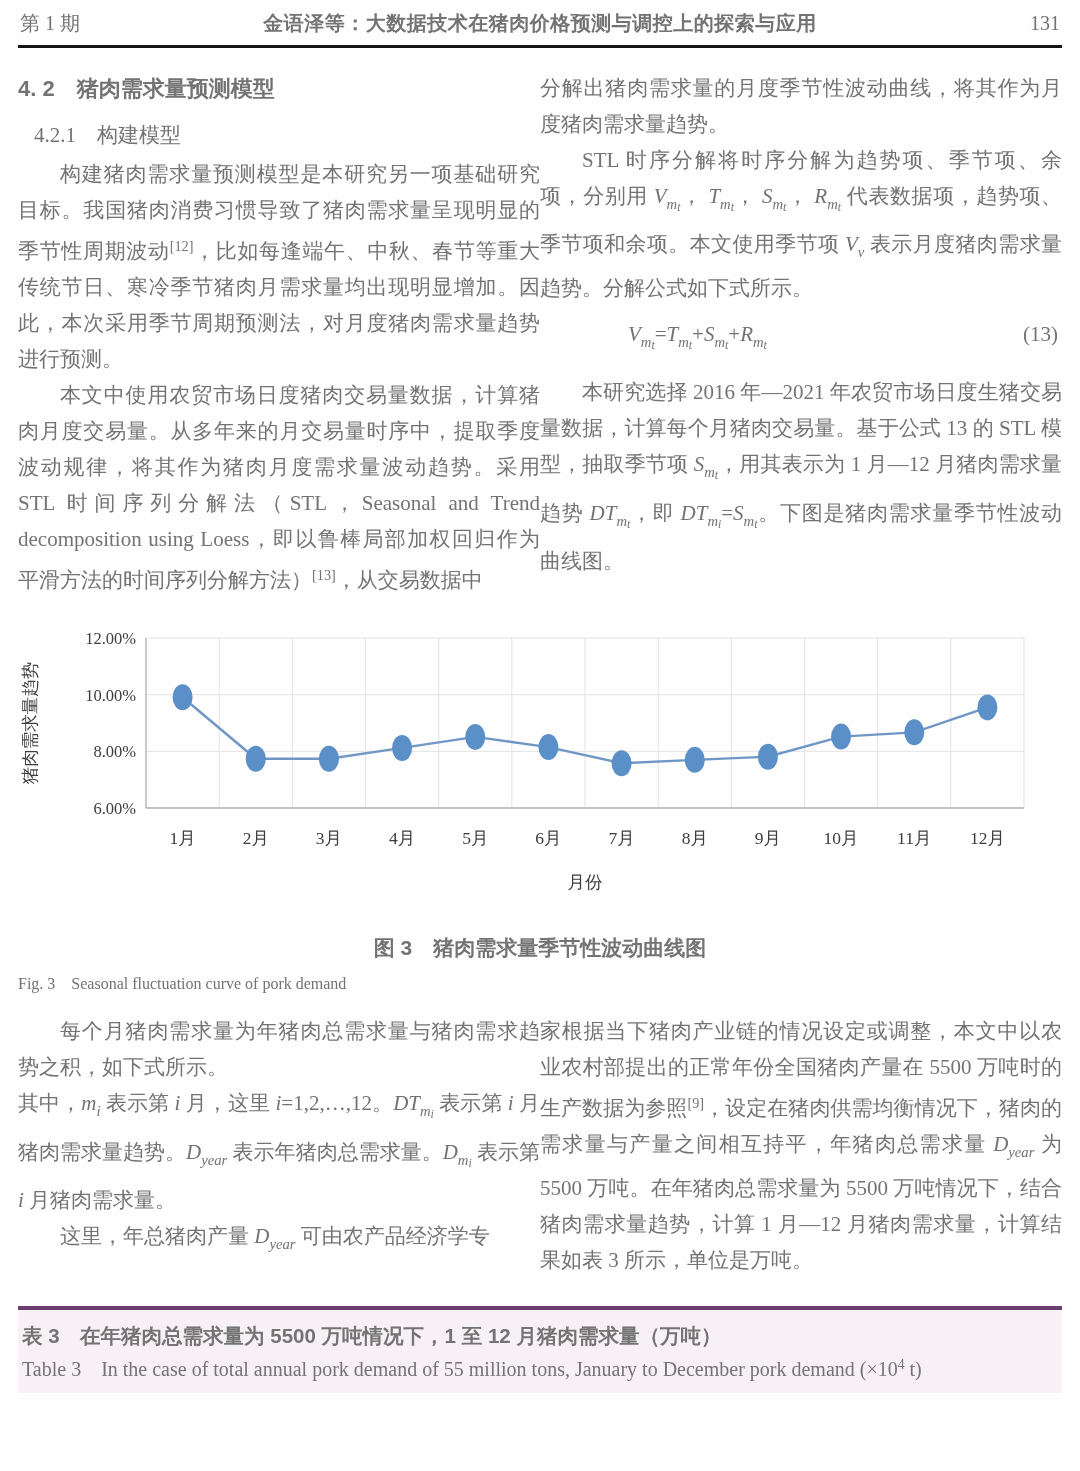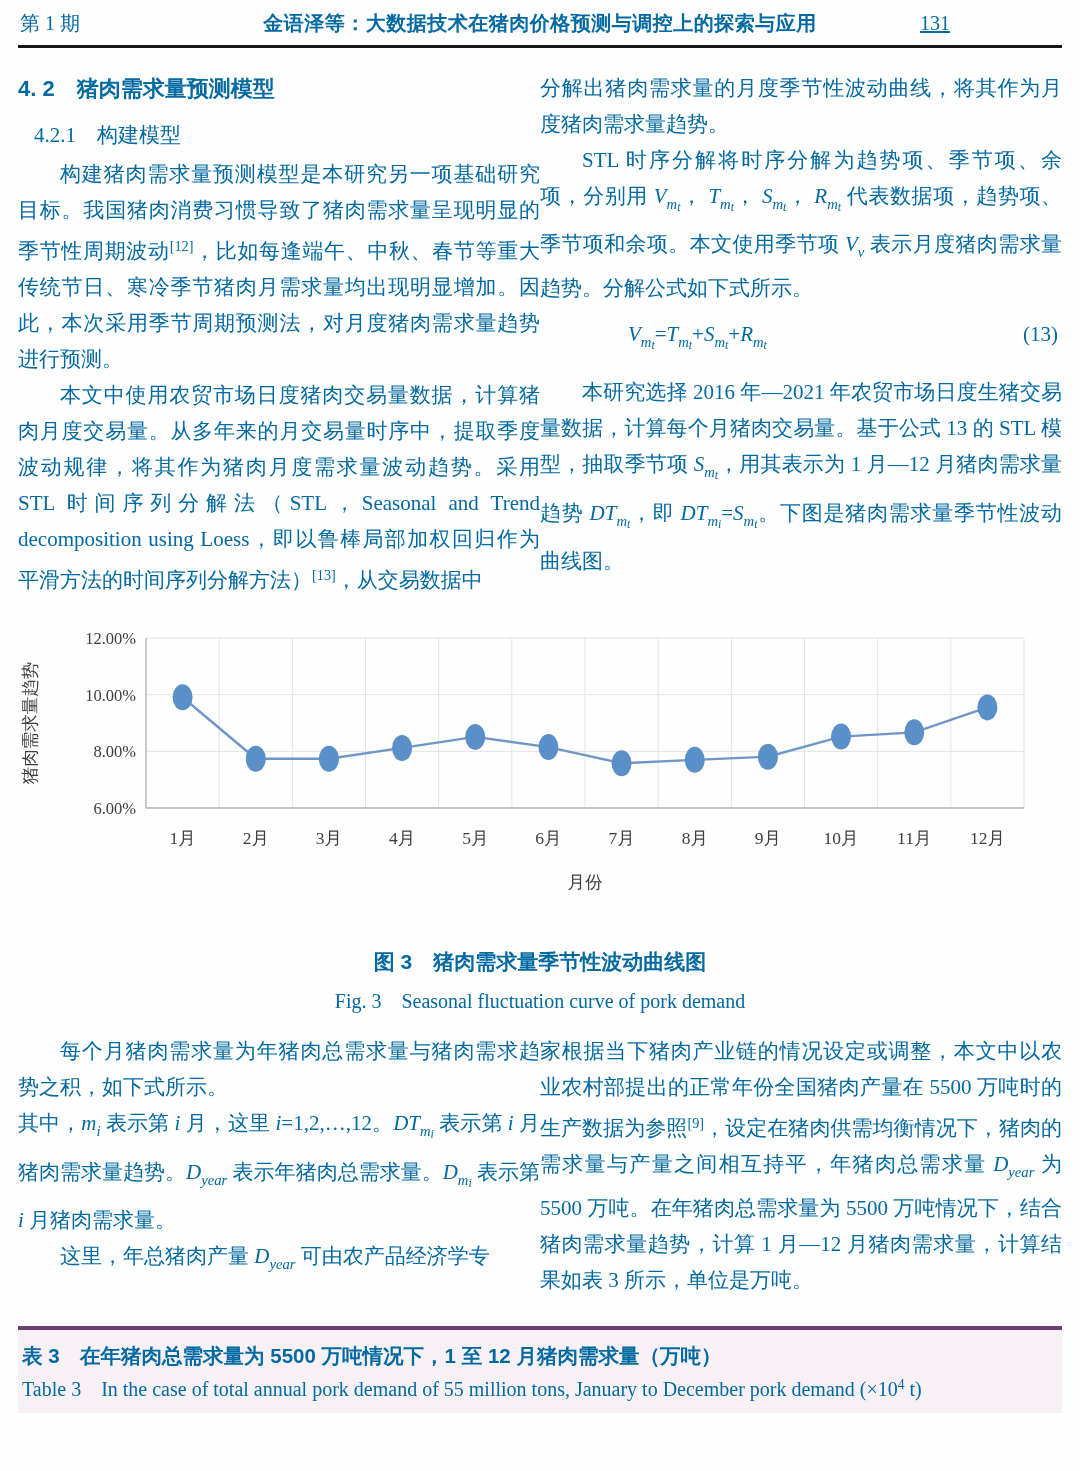--- a/index.html
+++ b/index.html
@@ -1,45 +1,45 @@
 <!DOCTYPE html>
 <html><head>
 <meta charset="utf-8">
 <style>
   html,body{margin:0;padding:0;background:#e8e8e8;}
   .page{
     width:1080px;height:1471px;margin:0 auto;background:#fefefe;
-    font-family:"Liberation Serif","DejaVu Serif",serif;color:#0369a1;
+    font-family:"Liberation Serif","DejaVu Serif",serif;color:#737373;
     box-sizing:border-box;padding:0 18px;overflow:hidden;position:relative;
   }
   
   .pg-header{display:flex;align-items:baseline;font-size:20px;padding:10px 2px 8px;}
   .pg-header .issue{width:140px;}
   .pg-header .running{flex:1;text-align:center;font-family:"Liberation Sans","DejaVu Sans",sans-serif;font-weight:bold;letter-spacing:.5px;}
-  .pg-header .pno{width:140px;text-decoration:underline;}
+  .pg-header .pno{width:140px;text-align:right;}
   .rule-black{border-bottom:3px solid #161616;}
   
   .cols{display:flex;margin-top:22px;}
   .col{flex:1;font-size:21px;line-height:36px;text-align:justify;}
   .h-big{font-size:22px;font-weight:bold;font-family:"Liberation Sans","DejaVu Sans",sans-serif;margin:0 0 8px;line-height:38px;}
   .h-sub{font-size:21px;font-weight:normal;margin:0 16px 2px;line-height:38px;}
   p{margin:0;}
   .indent{text-indent:2em;}
   .formula{display:flex;justify-content:space-between;align-items:baseline;padding:12px 4px 12px 88px;font-size:21px;line-height:32px;}
   
   .sg-n{}
   .sg-i{font-style:italic;}
   .sg-sub{font-style:italic;font-size:.70em;vertical-align:-.38em;}
   .sg-ssub{font-style:italic;font-size:.56em;vertical-align:-.72em;}
   .sg-sup{font-size:.68em;vertical-align:.5em;}
   
   .fig{margin-top:16px;}
   .fig svg{display:block;}
-  .figcap-zh{text-align:center;font-family:"Liberation Sans","DejaVu Sans",sans-serif;font-weight:bold;font-size:21px;margin-top:34px;}
-  .figcap-en{text-align:center;font-size:20px;margin-top:12px;}
+  .figcap-zh{text-align:center;font-family:"Liberation Sans","DejaVu Sans",sans-serif;font-weight:bold;font-size:21px;margin-top:20px;}
+  .figcap-en{text-align:left;font-size:16px;margin-top:12px;}
   
   .table-block{margin-top:28px;background:#f7f1f5;}
   .rule-purple-top{height:4px;background:#6a3f70;}
   .tcap-zh{font-family:"Liberation Sans","DejaVu Sans",sans-serif;font-weight:bold;font-size:20.5px;padding:12px 4px 4px;}
   .tcap-en{font-size:20px;padding:2px 4px 10px;}
 </style>
 </head>
 <body>
 
 <div class="page">

